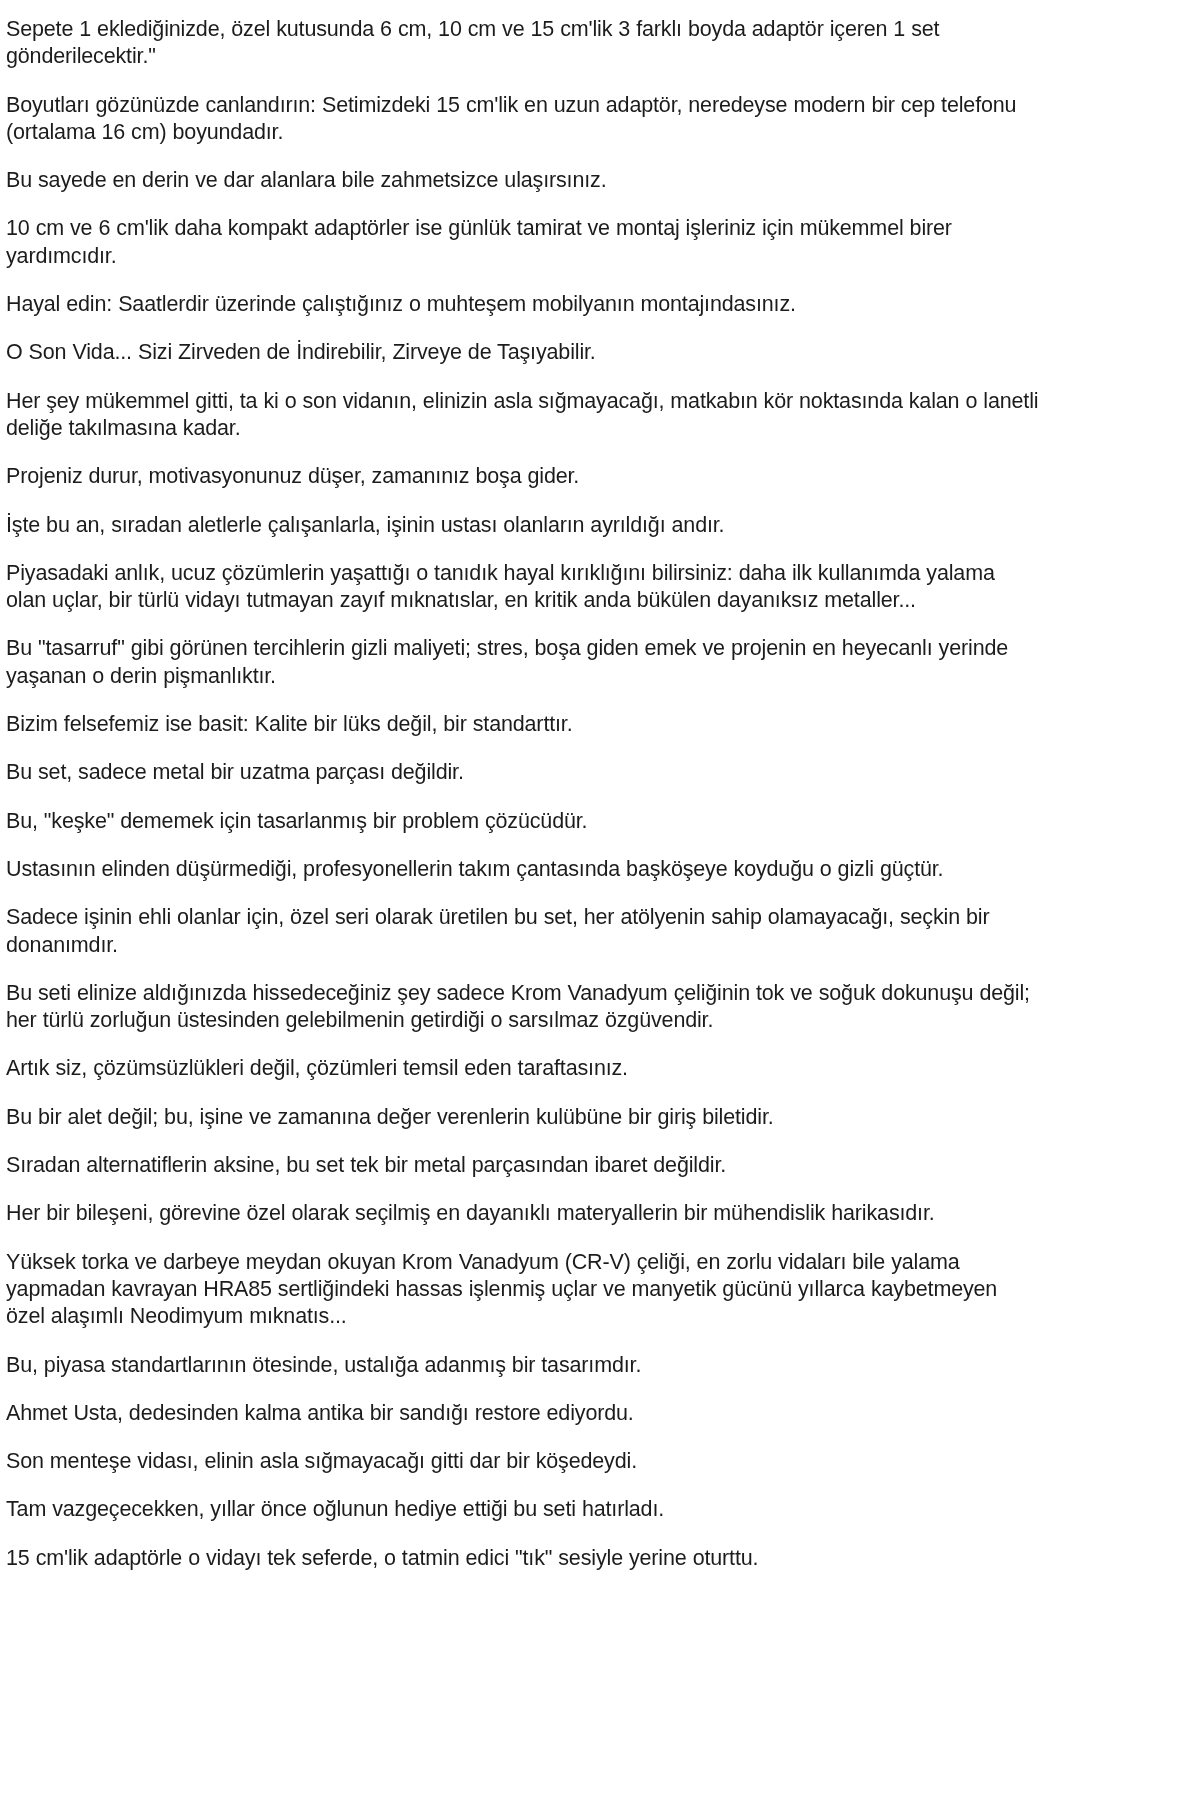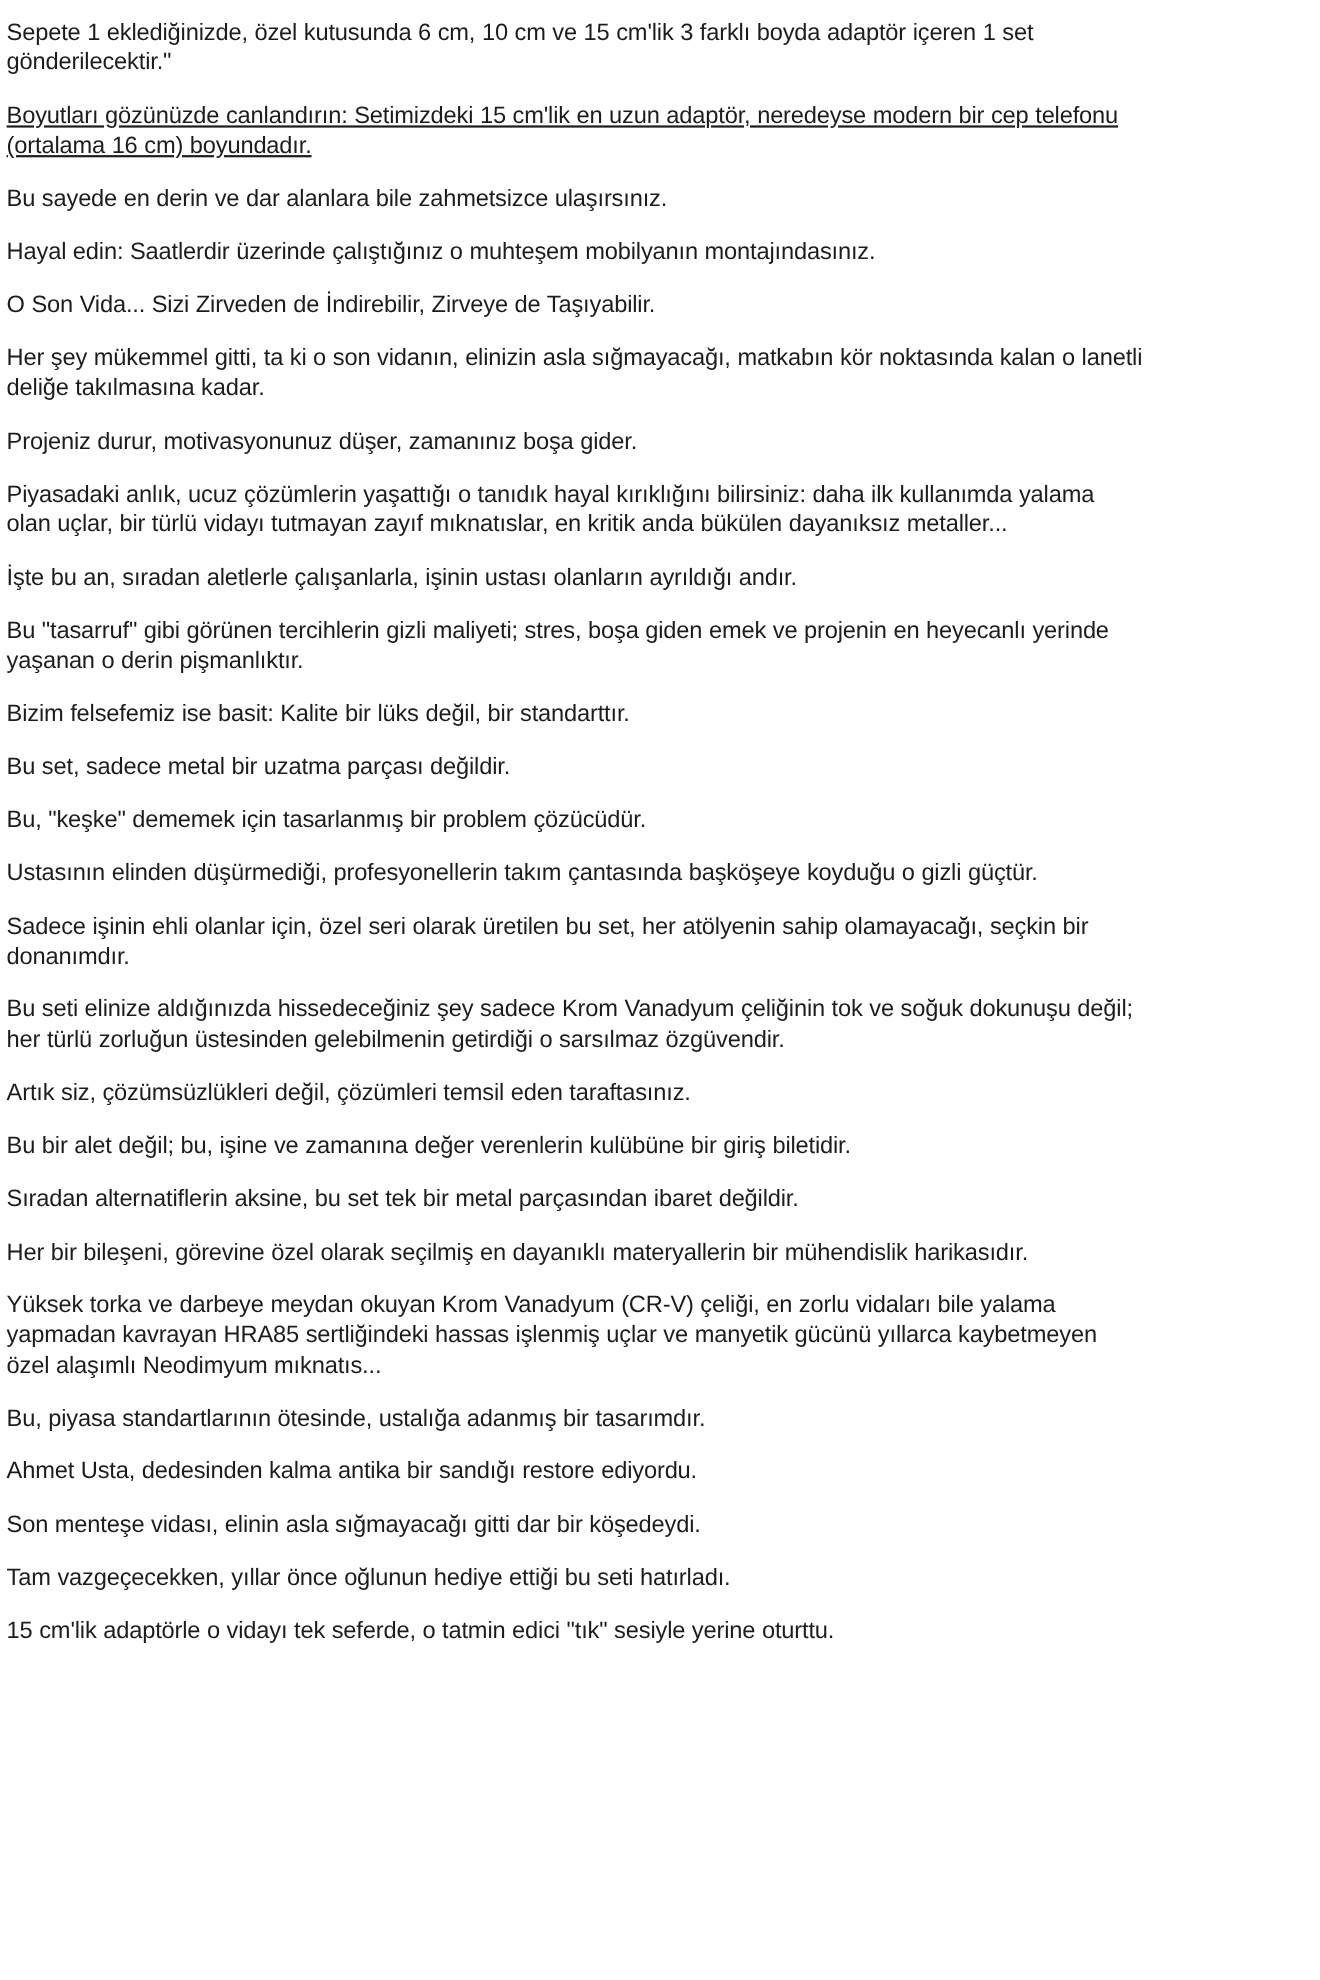--- a/index.html
+++ b/index.html
@@ -36,37 +36,37 @@
     word-spacing: 0.2px;
     max-width: 1040px;
   }
   
   p.para + p.para {
     margin-top: 21px;
   }
   
   p.para.tight {
     margin-top: 0;
-    text-decoration: underline;
   }
 </style>
 </head>
 <body style="background: rgb(255, 255, 255); color: rgb(28, 28, 28);">
 
 <div class="page">
   <div class="doc-body" id="doc-body">
       <p class="para">Sepete 1 eklediğinizde, özel kutusunda 6 cm, 10 cm ve 15 cm'lik 3 farklı boyda adaptör içeren 1 set gönderilecektir."</p>
       <p class="para tight">Boyutları gözünüzde canlandırın: Setimizdeki 15 cm'lik en uzun adaptör, neredeyse modern bir cep telefonu (ortalama 16 cm) boyundadır.</p>
       <p class="para">Bu sayede en derin ve dar alanlara bile zahmetsizce ulaşırsınız.</p>
+      <p class="para">10 cm ve 6 cm'lik daha kompakt adaptörler ise günlük tamirat ve montaj işleriniz için mükemmel birer yardımcıdır.</p>
       <p class="para">Hayal edin: Saatlerdir üzerinde çalıştığınız o muhteşem mobilyanın montajındasınız.</p>
       <p class="para">O Son Vida... Sizi Zirveden de İndirebilir, Zirveye de Taşıyabilir.</p>
       <p class="para">Her şey mükemmel gitti, ta ki o son vidanın, elinizin asla sığmayacağı, matkabın kör noktasında kalan o lanetli deliğe takılmasına kadar.</p>
       <p class="para">Projeniz durur, motivasyonunuz düşer, zamanınız boşa gider.</p>
+      <p class="para">İşte bu an, sıradan aletlerle çalışanlarla, işinin ustası olanların ayrıldığı andır.</p>
       <p class="para">Piyasadaki anlık, ucuz çözümlerin yaşattığı o tanıdık hayal kırıklığını bilirsiniz: daha ilk kullanımda yalama olan uçlar, bir türlü vidayı tutmayan zayıf mıknatıslar, en kritik anda bükülen dayanıksız metaller...</p>
-      <p class="para">İşte bu an, sıradan aletlerle çalışanlarla, işinin ustası olanların ayrıldığı andır.</p>
       <p class="para">Bu "tasarruf" gibi görünen tercihlerin gizli maliyeti; stres, boşa giden emek ve projenin en heyecanlı yerinde yaşanan o derin pişmanlıktır.</p>
       <p class="para">Bizim felsefemiz ise basit: Kalite bir lüks değil, bir standarttır.</p>
       <p class="para">Bu set, sadece metal bir uzatma parçası değildir.</p>
       <p class="para">Bu, "keşke" dememek için tasarlanmış bir problem çözücüdür.</p>
       <p class="para">Ustasının elinden düşürmediği, profesyonellerin takım çantasında başköşeye koyduğu o gizli güçtür.</p>
       <p class="para">Sadece işinin ehli olanlar için, özel seri olarak üretilen bu set, her atölyenin sahip olamayacağı, seçkin bir donanımdır.</p>
       <p class="para">Bu seti elinize aldığınızda hissedeceğiniz şey sadece Krom Vanadyum çeliğinin tok ve soğuk dokunuşu değil; her türlü zorluğun üstesinden gelebilmenin getirdiği o sarsılmaz özgüvendir.</p>
       <p class="para">Artık siz, çözümsüzlükleri değil, çözümleri temsil eden taraftasınız.</p>
       <p class="para">Bu bir alet değil; bu, işine ve zamanına değer verenlerin kulübüne bir giriş biletidir.</p>
       <p class="para">Sıradan alternatiflerin aksine, bu set tek bir metal parçasından ibaret değildir.</p>

